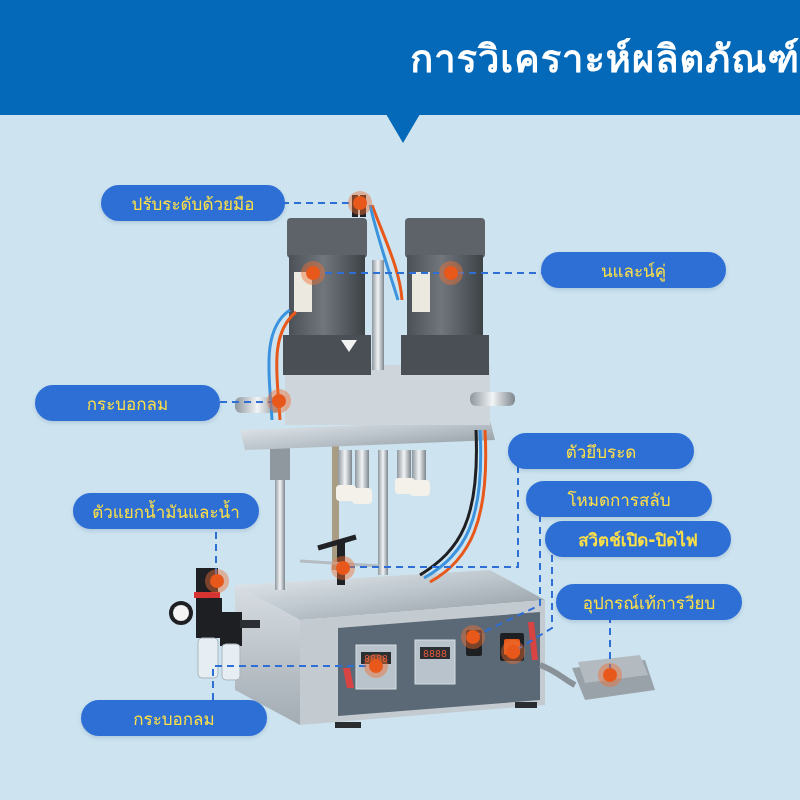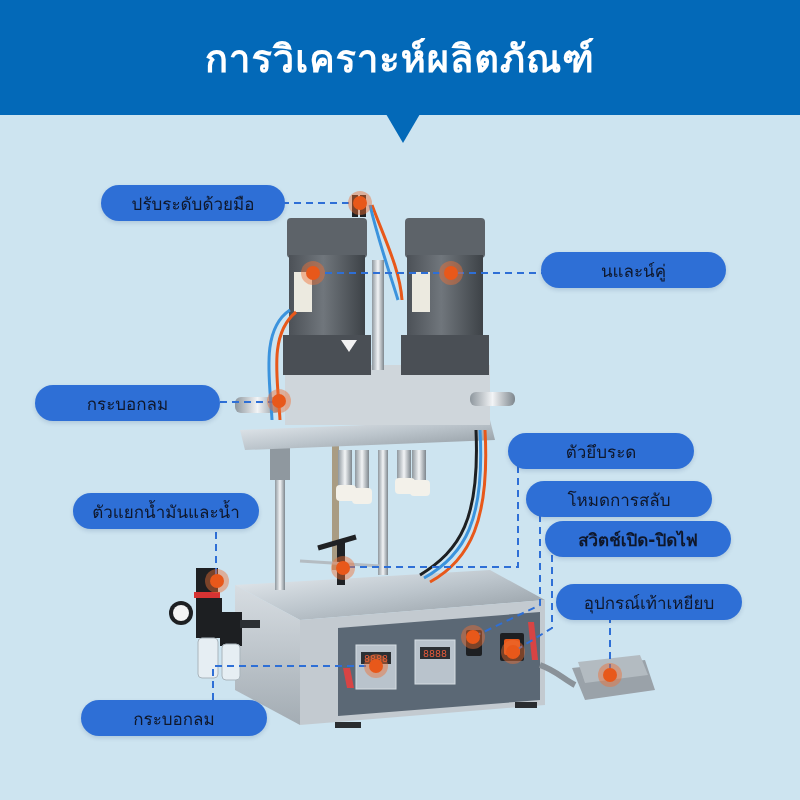--- a/index.html
+++ b/index.html
@@ -1,25 +1,25 @@
 <!DOCTYPE html>
 <html><head>
 <meta charset="utf-8">
 <style>
   * { box-sizing: border-box; margin: 0; padding: 0; }
   html, body { width: 800px; height: 800px; overflow: hidden; }
   body { background: #cde4f0; font-family: "DejaVu Sans", "Liberation Sans", sans-serif; position: relative; }
 
   .header { position: absolute; left: 0; top: 0; width: 800px; height: 115px; background: #0369b8; }
-  .header-title { position: absolute; left: 0; right: 0; top: 28px; text-align: center; color: #ffffff; font-size: 38px; font-weight: bold; letter-spacing: 1px; }
+  .header-title { position: absolute; left: 0; right: 0; top: 28px; text-align: right; color: #ffffff; font-size: 38px; font-weight: bold; letter-spacing: 1px; }
   .pointer { position: absolute; left: 386px; top: 114px; width: 0; height: 0; border-left: 17px solid transparent; border-right: 17px solid transparent; border-top: 29px solid #0369b8; }
 
   .stage { position: absolute; left: 0; top: 0; width: 800px; height: 800px; }
 
-  .pill { position: absolute; height: 36px; border-radius: 18px; background: #2e6fd6; color: #0f172a; font-size: 17px; display: flex; align-items: center; justify-content: center; box-shadow: 0 2px 4px rgba(0,40,100,0.15); white-space: nowrap; }
+  .pill { position: absolute; height: 36px; border-radius: 18px; background: #2e6fd6; color: #fde047; font-size: 17px; display: flex; align-items: center; justify-content: center; box-shadow: 0 2px 4px rgba(0,40,100,0.15); white-space: nowrap; }
 
   .dot { position: absolute; width: 24px; height: 24px; margin-left: -12px; margin-top: -12px; border-radius: 50%; background: rgba(240,110,50,0.45); }
   .dot::after { content: ""; position: absolute; left: 5px; top: 5px; width: 14px; height: 14px; border-radius: 50%; background: #e8581a; }
 </style>
 </head>
 <body>
 
 <div class="header">
   <div class="header-title">การวิเคราะห์ผลิตภัณฑ์</div>
 </div>
@@ -162,14 +162,14 @@
 <div class="dot" style="left:376px; top:666px;"></div>
 <div class="dot" style="left:610px; top:675px;"></div>
 
 <div class="pill" style="left:101px; top:185px; width:184px;">ปรับระดับด้วยมือ</div>
 <div class="pill" style="left:541px; top:252px; width:185px;">นและน์คู่</div>
 <div class="pill" style="left:35px; top:385px; width:185px;">กระบอกลม</div>
 <div class="pill" style="left:508px; top:433px; width:186px;">ตัวยึบระด</div>
 <div class="pill" style="left:526px; top:481px; width:186px;text-align:right;">โหมดการสลับ</div>
 <div class="pill" style="left:73px; top:493px; width:186px;">ตัวแยกน้ำมันและน้ำ</div>
 <div class="pill" style="left:545px; top:521px; width:186px;font-weight:bold;">สวิตช์เปิด-ปิดไฟ</div>
-<div class="pill" style="left:556px; top:584px; width:186px;">อุปกรณ์เท้าเหยียบ</div>
+<div class="pill" style="left:556px; top:584px; width:186px;">อุปกรณ์เท้การวียบ</div>
 <div class="pill" style="left:81px; top:700px; width:186px;">กระบอกลม</div>
 
 </body></html>

